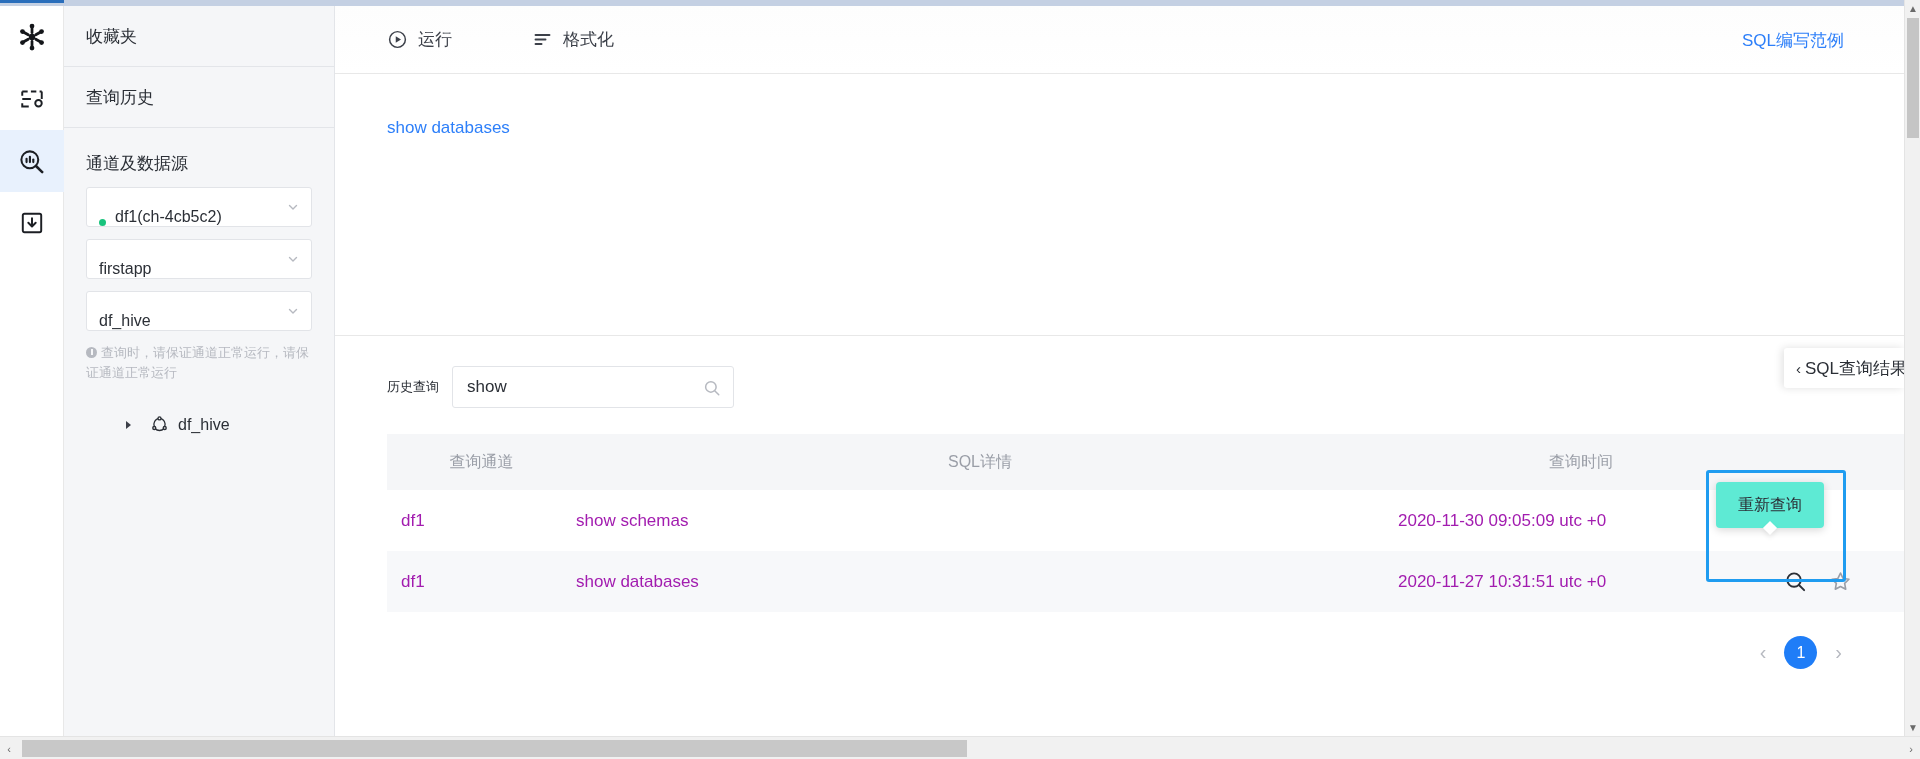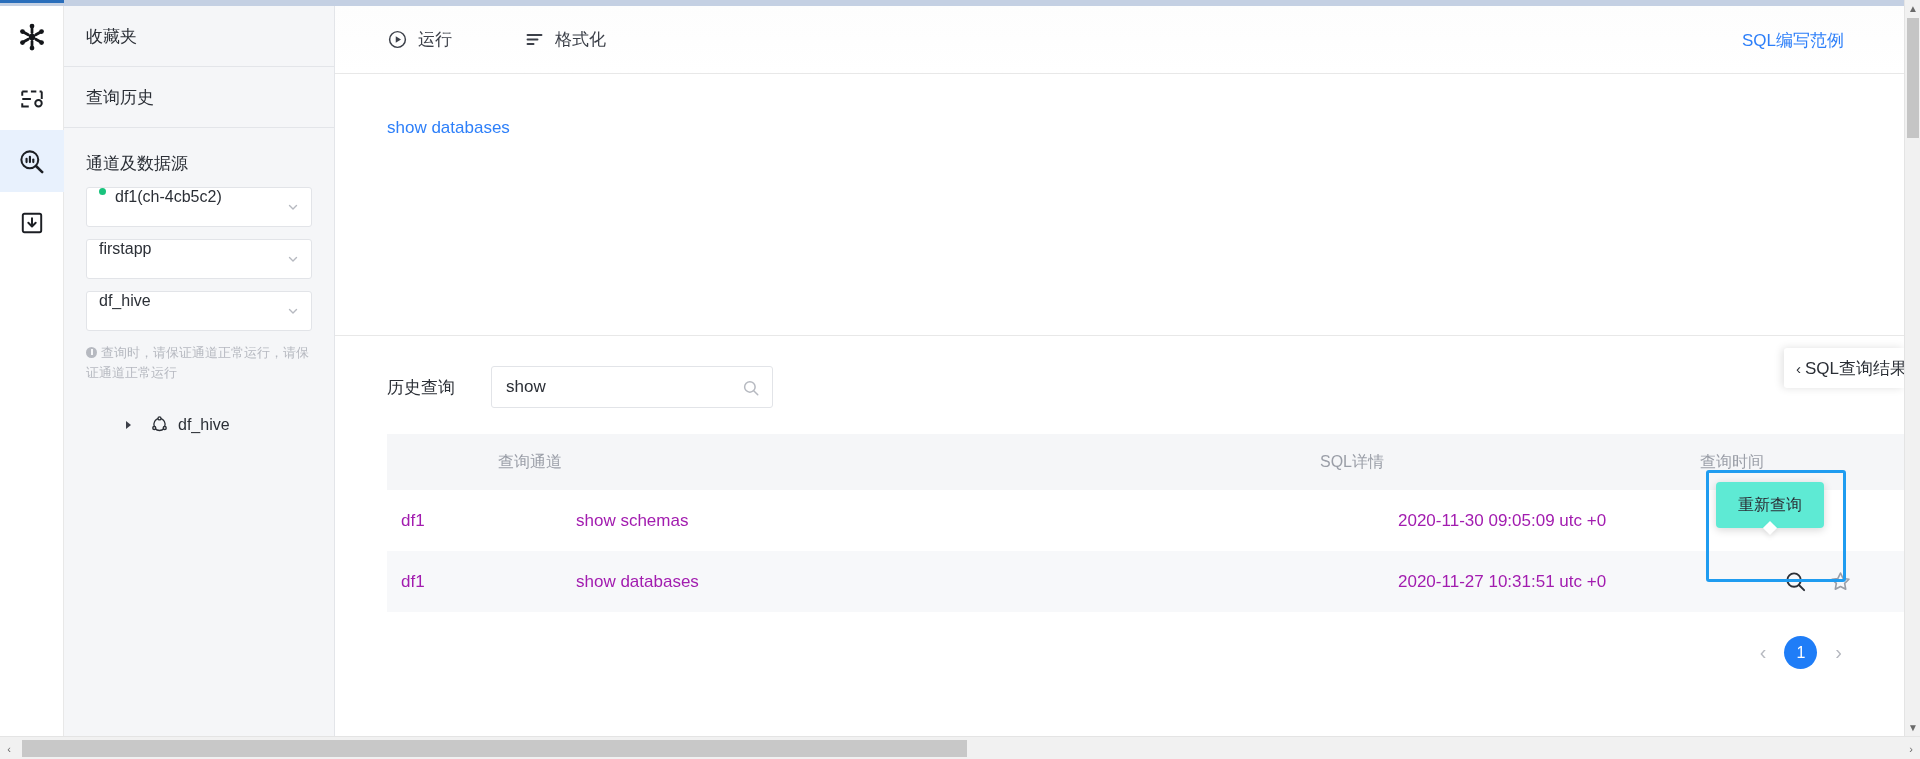--- a/index.html
+++ b/index.html
@@ -41,21 +41,21 @@
     font-size:17px; color:#2b2f36; border-bottom:1px solid #e3e5e9;
     cursor:pointer;
   }
   .lp-section-head.nobd { border-bottom:1px solid #e3e5e9; }
   .lp-group-title {
     padding:24px 0 12px 22px; font-size:17px; color:#2b2f36;
   }
   .select-box {
     position:relative; margin:0 22px 12px 22px; height:40px;
     background:#fff; border:1px solid #e2e4e8; border-radius:3px;
-    display:flex; align-items:flex-start; padding:0 12px;
+    display:flex; align-items:flex-end; padding:0 12px;
     font-size:16px; color:#2b2f36; cursor:pointer;
   }
   .select-box .dot {
     width:7px; height:7px; border-radius:50%; background:#19c37d;
     margin-right:9px; flex:0 0 auto;
   }
   .select-box .caret {
     position:absolute; right:12px; top:50%; transform:translateY(-50%);
     width:12px; height:12px;
   }
@@ -84,57 +84,58 @@
 
   
   .main {
     position:absolute; left:335px; top:6px; right:16px; height:730px;
     background:#fff; overflow:hidden;
   }
   .toolbar {
     height:68px; border-bottom:1px solid #e8e8e8;
     display:flex; align-items:center; padding-left:52px; position:relative;
     background:linear-gradient(#fdfdfd,#fff);
+    gap:8px;
   }
   .tb-btn {
     display:flex; align-items:center; margin-right:72px;
     font-size:17px; color:#3c4049; cursor:pointer;
   }
   .tb-btn .ic { margin-right:10px; display:flex; }
   .tb-link {
     position:absolute; right:60px; top:50%; transform:translateY(-50%);
     font-size:17px; color:#2d7ff9; cursor:pointer;text-align:center;
   }
 
   .editor {
     height:262px; border-bottom:1px solid #e8e8e8; position:relative;
     padding:44px 0 0 52px;
   }
   .editor .sqltext { font-size:17px; color:#2d7ff9; font-family:"Liberation Sans", sans-serif; }
 
   .history { padding:30px 0 0 0; position:relative; }
   .hist-head { display:flex; align-items:center; padding-left:52px; }
-  .hist-title { font-size:17px; color:#2b2f36; margin-right:36px; }
+  .hist-title { font-size:13px; color:#2b2f36; margin-right:13px; }
   .search-wrap {
     position:relative; width:282px; height:42px;
     border:1px solid #e2e4e8; border-radius:3px; background:#fff;
   }
   .search-wrap input {
     width:100%; height:100%; border:0; outline:0; background:transparent;
     padding:0 40px 0 14px; font-size:17px; color:#2b2f36;
     font-family:"Liberation Sans", sans-serif;
   }
   .search-wrap .s-ic { position:absolute; right:12px; top:12px; }
 
   table.hist {
     width: calc(100% - 52px); margin-left:52px; margin-top:26px;
     border-collapse:collapse; table-layout:fixed;
   }
   table.hist th {
-    background:#f5f6f8; text-align:right; font-weight:normal;
+    background:#f5f6f8; text-align:center; font-weight:normal;
     font-size:16px; color:#9a9ea7; height:56px; padding:0 0 0 14px;
   }
   table.hist td {
     font-size:17px; color:#a21caf; height:61px; padding:0 0 0 14px;
     background:#fff;
   }
   table.hist tr.alt td { background:#f7f8fa; }
   .col-ch { width:175px; }
   .col-sql { width:auto; }
   .col-time { width:380px; }

